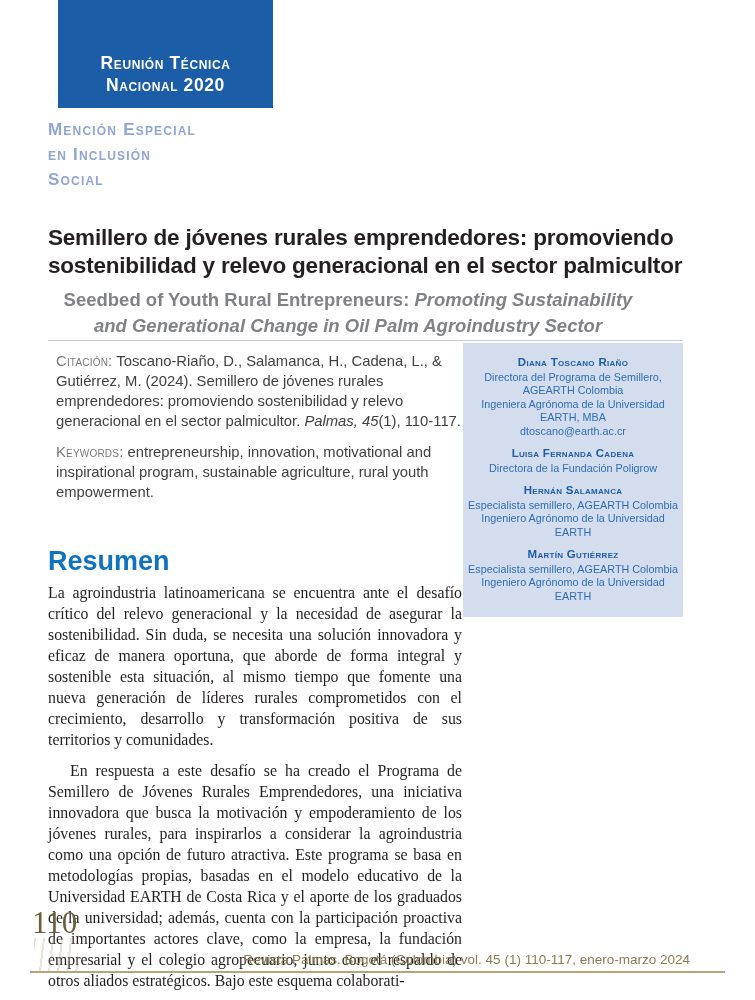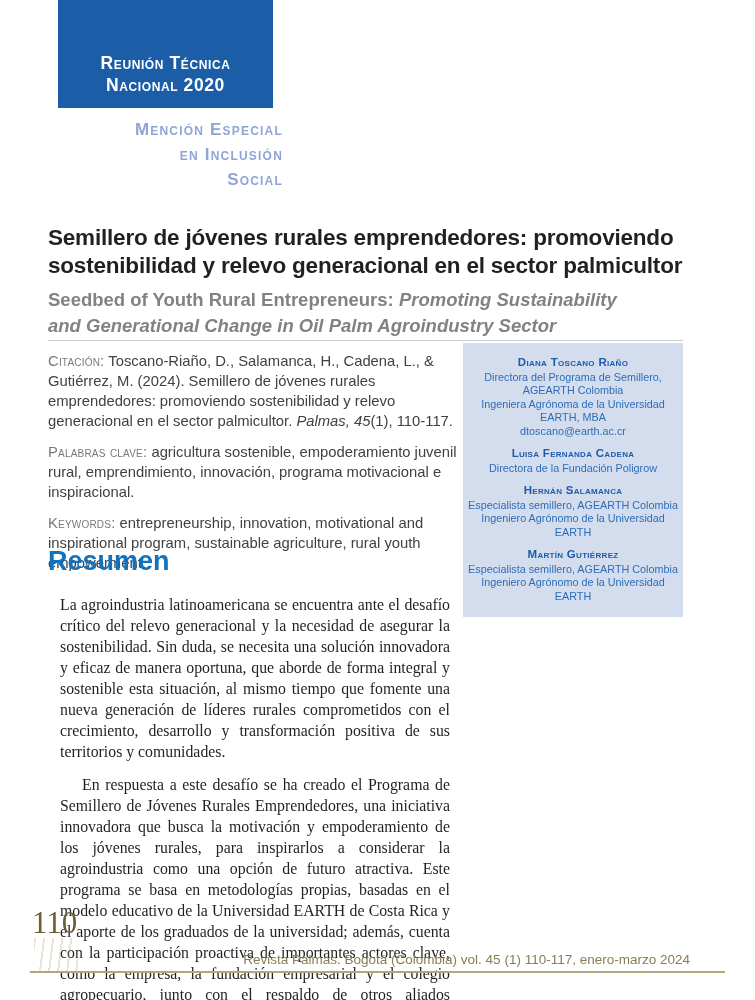--- a/index.html
+++ b/index.html
@@ -32,21 +32,21 @@
     line-height: 22px;
     letter-spacing: 0.6px;
     text-align: center;
   }
 
   
   .mention {
     position: absolute;
     left: 48px; top: 117px;
     width: 235px;
-    text-align: right;
+    text-align: left;
     color: #8fa5d6;
     font-weight: bold;
     font-variant: small-caps;
     font-size: 17px;
     line-height: 25px;
     letter-spacing: 1.2px;
   }
 
   
   .title-es {
@@ -62,39 +62,40 @@
   }
   .title-en {
     position: absolute;
     left: 48px; top: 287px;
     width: 600px;
     margin: 0;
     font-size: 18.5px;
     line-height: 26px;
     font-weight: bold;
     color: #808285;
+    text-align: center;
   }
 
   .rule-top {
     position: absolute;
     left: 48px; top: 340px;
     width: 635px; height: 1px;
     background: #c9ccd0;
   }
 
   
   .meta {
     position: absolute;
     left: 48px; top: 351px;
     width: 414px;
     font-size: 14.8px;
     line-height: 20px;
     color: #414042;
   }
-  .meta p { margin: 0 0 11px 0; }
+  .meta p { margin: 0 0 11px 8px; }
   .meta .label {
     font-variant: small-caps;
     color: #77787b;
     letter-spacing: 0.2px;
   }
 
   
   .authors {
     position: absolute;
     left: 463px; top: 343px;
@@ -130,21 +131,21 @@
   .abstract {
     position: absolute;
     left: 48px; top: 582px;
     width: 414px;
     font-family: "Liberation Serif", serif;
     font-size: 15.8px;
     line-height: 21px;
     color: #231f20;
     text-align: justify;
   }
-  .abstract p { margin: 12px; }
+  .abstract p { margin: 0; }
   .abstract p + p { margin-top: 10px; text-indent: 22px; }
 
   
   .footer-rule {
     position: absolute;
     left: 30px; top: 971px;
     width: 695px; height: 2px;
     background: #b3a67c;
   }
   .watermark {
@@ -189,24 +190,20 @@
   <h2 class="title-en"><span>Seedbed of Youth Rural Entrepreneurs: </span><em>Promoting Sustainability and Generational Change in Oil Palm Agroindustry Sector</em></h2>
 
   <div class="rule-top"></div>
 
   <div class="meta">
     <p>
       <span class="label">Citación:</span>
       <span>Toscano-Riaño, D., Salamanca, H., Cadena, L., &amp; Gutiérrez, M. (2024). Semillero de jóvenes rurales emprendedores: promoviendo sostenibilidad y relevo generacional en el sector palmicultor. </span><em>Palmas, 45</em><span>(1), 110-117.</span>
     </p>
     <p>
-      <span class="label">Palabras clave:</span>
-      <span>agricultura sostenible, empoderamiento juvenil rural, emprendimiento, innovación, programa motivacional e inspiracional.</span>
-    </p>
-    <p>
       <span class="label">Keywords:</span>
       <span>entrepreneurship, innovation, motivational and inspirational program, sustainable agriculture, rural youth empowerment.</span>
     </p>
   </div>
 
   <aside class="authors">
     <div class="author">
       <div class="author-name">Diana Toscano Riaño</div>
       <div class="author-line">Directora del Programa de Semillero, AGEARTH Colombia</div>
       <div class="author-line">Ingeniera Agrónoma de la Universidad EARTH, MBA</div>

